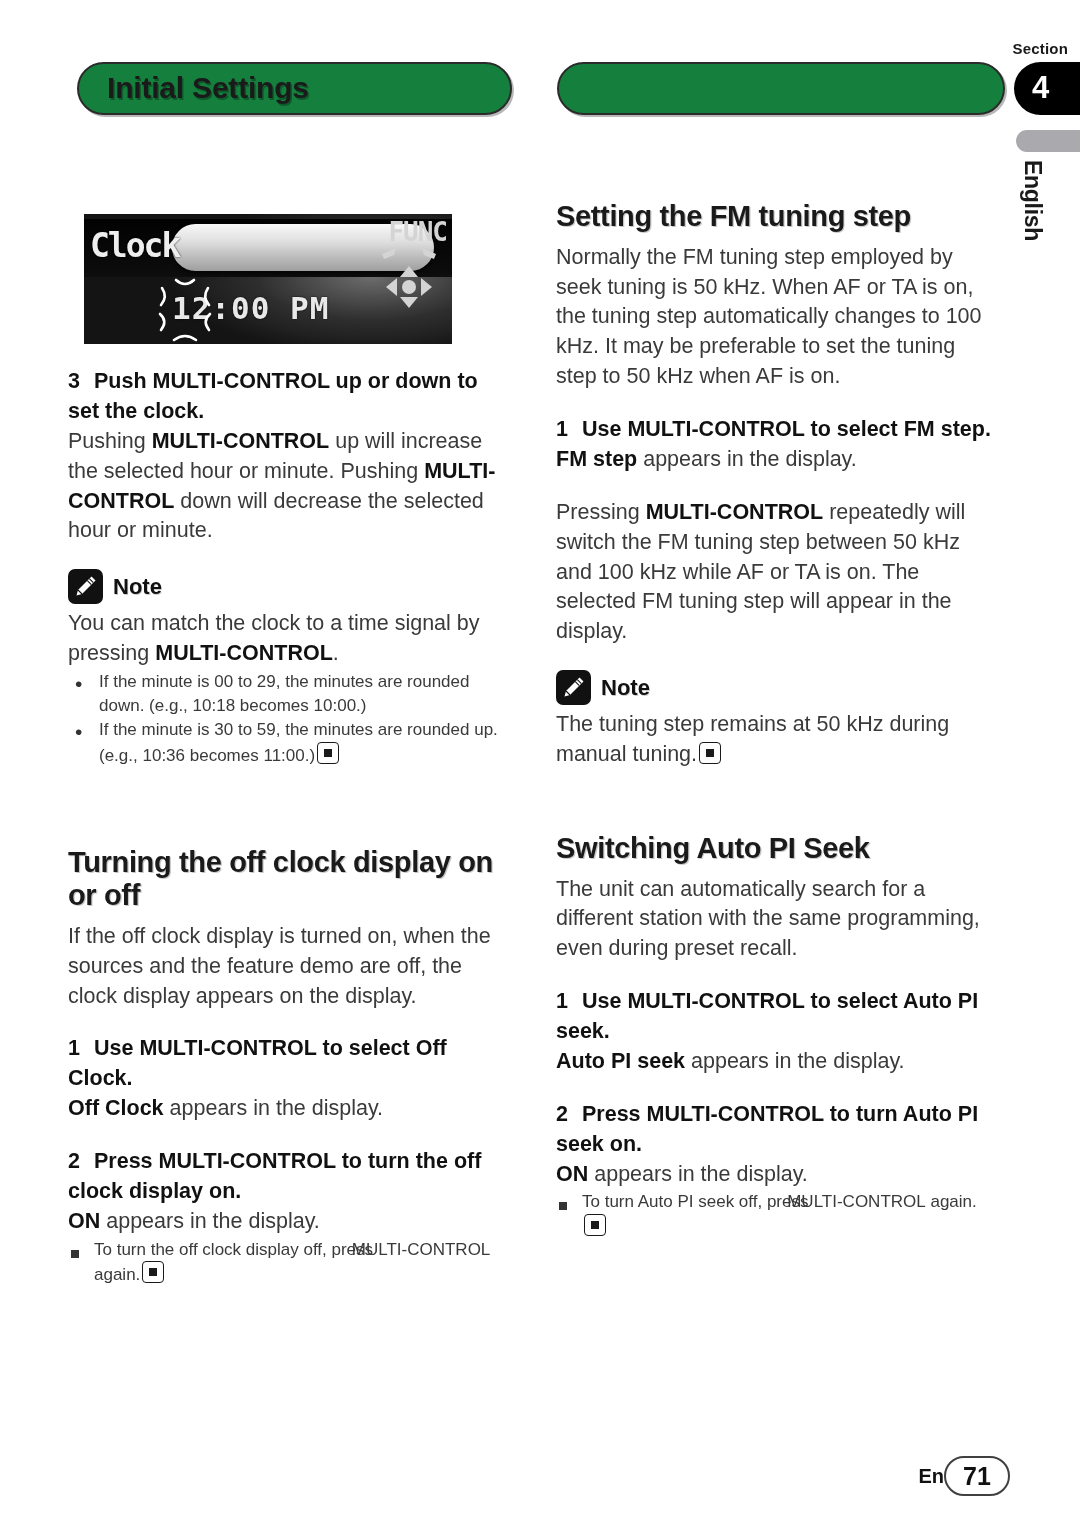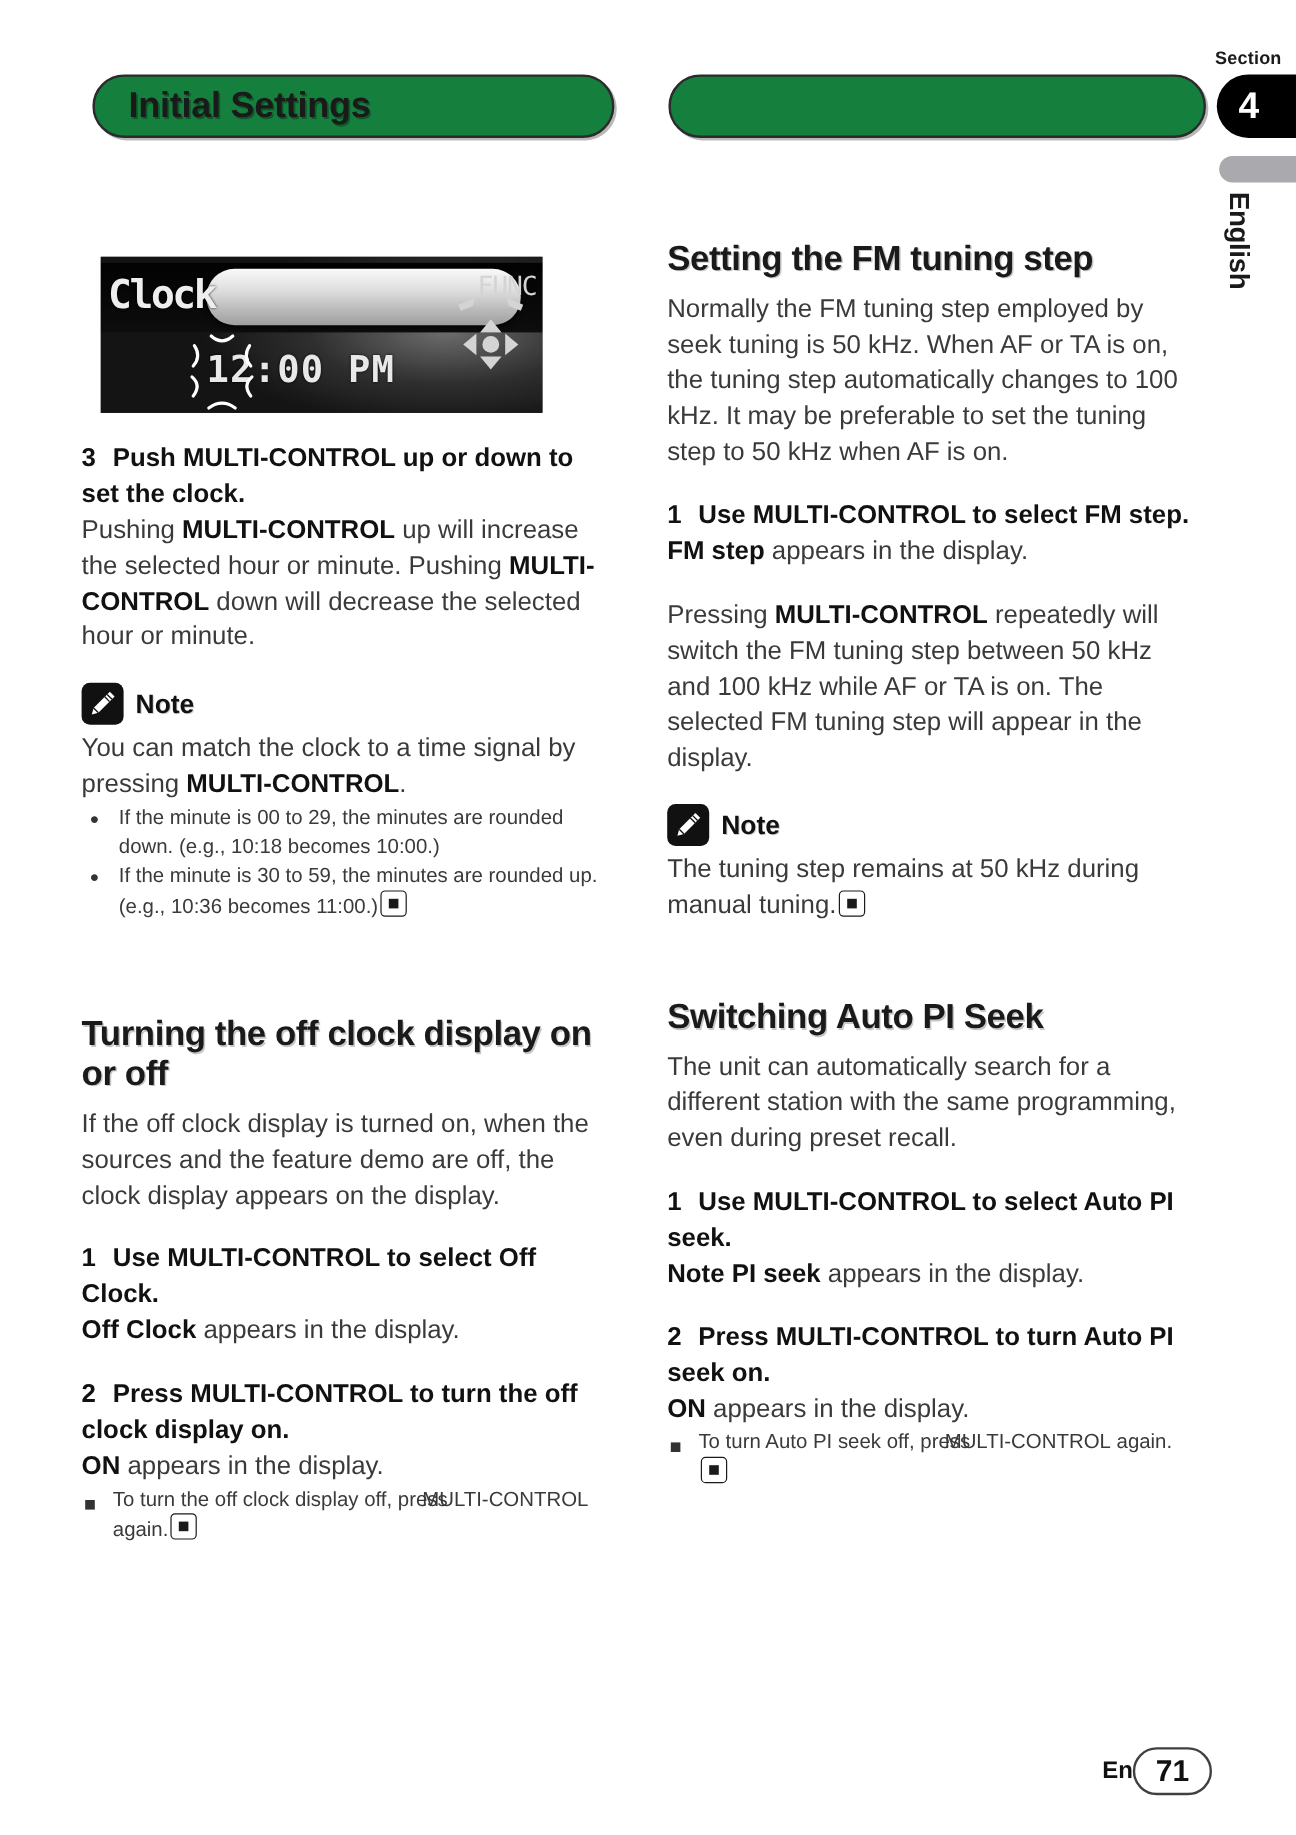--- a/index.html
+++ b/index.html
@@ -146,24 +146,24 @@
     text-shadow: 0 0 2px rgba(0,0,0,0.9);
   }
   .lcd-blink {
     position: absolute;
     left: 62px; top: 56px;
     width: 78px; height: 78px;
     pointer-events: none;
   }
   .lcd-func {
     position: absolute;
-    right: 5px; top: 13px;
+    right: 5px; top: 3px;
     font-family: "DejaVu Sans Mono", monospace;
-    font-size: 22px;
-    font-weight: normal;
+    font-size: 26px;
+    font-weight: bold;
     color: #cfcfcf;
     letter-spacing: -1px;
   }
   .lcd-dpad {
     position: absolute;
     right: 10px; top: 30px;
     width: 66px; height: 72px;
   }
 
   
@@ -455,21 +455,21 @@
 
   <div style="margin-top:62px">
     <h2 class="h2">Switching Auto PI Seek</h2>
     <p class="body">The unit can automatically search for a different station with the same programming, even during preset recall.</p>
 
     <div class="blk">
       <p class="step">
         <span class="num">1</span><span>Use MULTI-CONTROL to select Auto PI seek.</span>
       </p>
       <p class="body">
-        <b>Note PI seek</b><span> appears in the display.</span>
+        <b>Auto PI seek</b><span> appears in the display.</span>
       </p>
     </div>
 
     <div class="blk">
       <p class="step">
         <span class="num">2</span><span>Press MULTI-CONTROL to turn Auto PI seek on.</span>
       </p>
       <p class="body">
         <b>ON</b><span> appears in the display.</span>
       </p>

